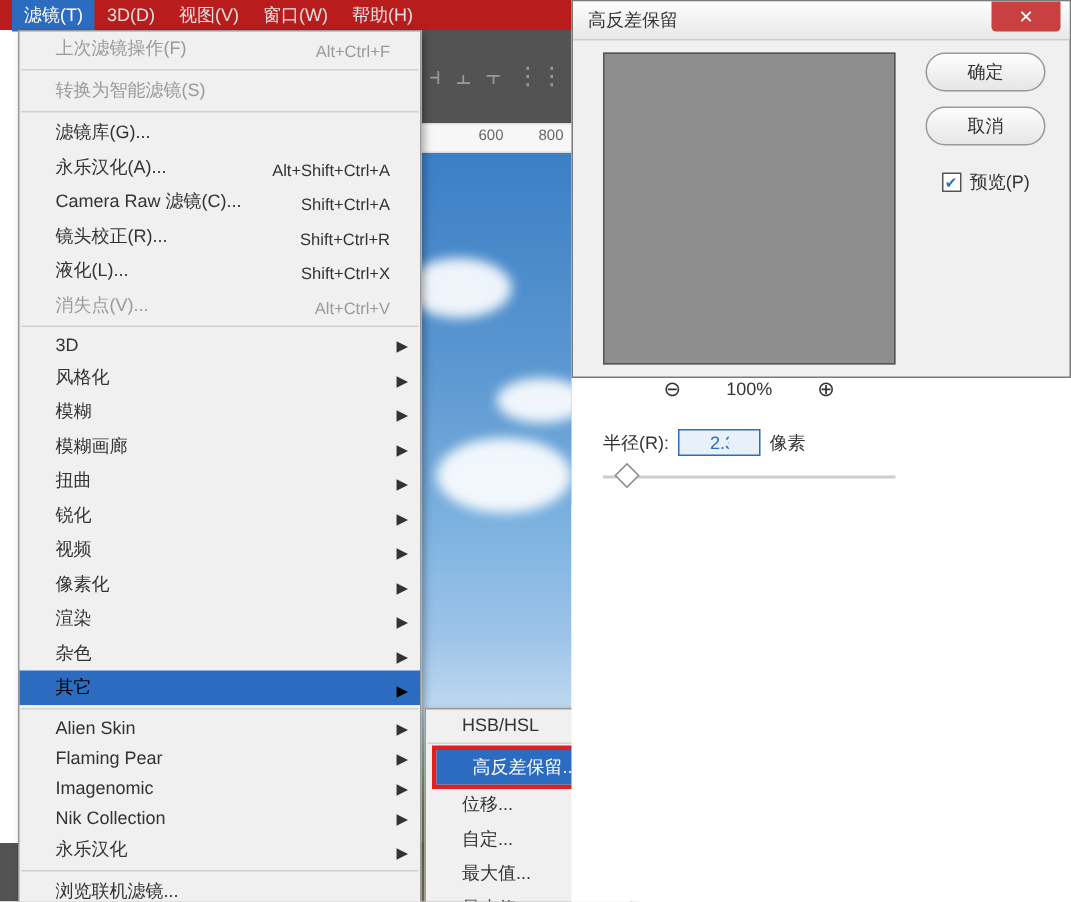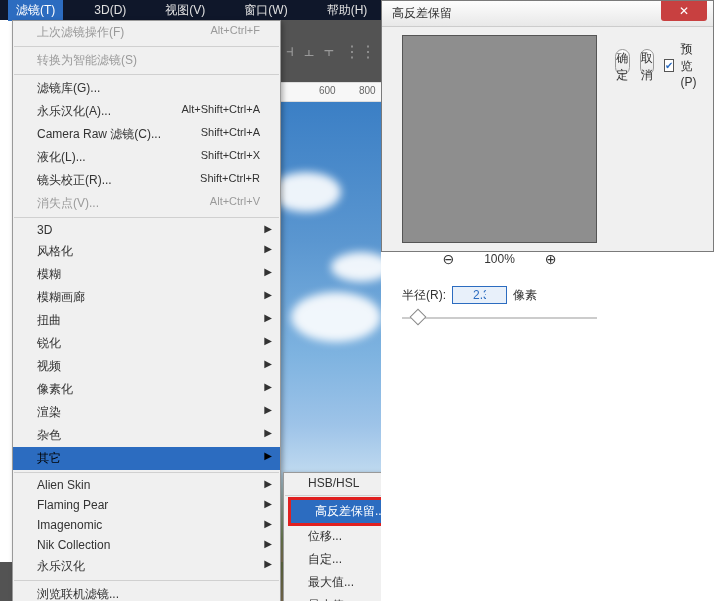--- a/index.html
+++ b/index.html
@@ -1,19 +1,19 @@
 <!DOCTYPE html>
 <html><head>
 <meta charset="utf-8">
 <style>
 * { margin: 0; padding: 0; box-sizing: border-box; font-family: "Microsoft YaHei", "SimSun", sans-serif; font-size: 12px; }
 body { width: 714px; height: 601px; position: relative; overflow: hidden; background: #fff; }
 
 
-.menubar { position: absolute; top: 0; left: 0; right: 0; height: 20px; background: #0f172a; display: flex; align-items: center; padding-left: 8px; color: #e0e0e0; gap: 23px; }
+.menubar { position: absolute; top: 0; left: 0; right: 0; height: 20px; background: #b91c1c; display: flex; align-items: center; padding-left: 8px; color: #e0e0e0; }
 .menubar .m { padding: 2px 8px; cursor: default; }
 .menubar .m.active { background: #2c6cc0; color: #fff; }
 
 
 .icons-row { position: absolute; top: 20px; left: 281px; width: 100px; height: 62px; background: #535353; display: flex; align-items: center; justify-content: space-around; color: #9a9a9a; }
 .icons-row span { font-size: 16px; }
 
 
 .ruler { position: absolute; top: 82px; left: 281px; right: 0; height: 20px; background: #f7f7f7; border-top: 1px solid #ddd; border-bottom: 1px solid #ddd; color: #666; }
 .ruler .tick { position: absolute; top: 2px; font-size: 10px; }
@@ -24,21 +24,21 @@
 .canvas .c1 { width: 70px; height: 40px; top: 70px; left: -10px; }
 .canvas .c2 { width: 90px; height: 50px; top: 190px; left: 10px; }
 .canvas .c3 { width: 60px; height: 30px; top: 150px; left: 50px; }
 
 
 .bottom-strip { position: absolute; top: 562px; left: 0; width: 381px; height: 39px; background: #535353; }
 .canvas-bottom { position: absolute; top: 562px; left: 281px; width: 100px; height: 39px; background: linear-gradient(180deg, #6b7a4a 0%, #8c7d5a 100%); }
 
 
 .dropdown { position: absolute; top: 20px; left: 12px; width: 269px; background: #f0f0f0; border: 1px solid #999; box-shadow: 2px 2px 5px rgba(0,0,0,0.3); }
-.dropdown .item { display: flex; align-items: flex-start; justify-content: space-between; padding: 3px 20px 3px 24px; color: #333; cursor: default; position: relative; }
+.dropdown .item { display: flex; align-items: flex-end; justify-content: space-between; padding: 3px 20px 3px 24px; color: #333; cursor: default; position: relative; }
 .dropdown .item.disabled { color: #9a9a9a; }
 .dropdown .item.hl { background: #2c6cc0; color: #000000; }
 .dropdown .sep { height: 1px; background: #d0d0d0; margin: 2px 1px; }
 .dropdown .item .arrow { position: absolute; right: 8px; font-size: 10px; }
 .dropdown .short { color: #333; font-size: 11px; }
 .dropdown .item.disabled .short { color: #9a9a9a; margin-left: 40px; }
 
 
 .submenu { position: absolute; top: 424px; left: 283px; width: 138px; background: #f0f0f0; border: 1px solid #999; box-shadow: 2px 2px 5px rgba(0,0,0,0.3); margin-top: 48px; }
 .submenu .item { padding: 3px 20px 3px 24px; color: #333; cursor: default; }
@@ -52,21 +52,21 @@
 .dialog .titlebar .title { color: #333; }
 .dialog .titlebar .close { width: 46px; height: 20px; background: #c84040; color: #fff; display: flex; align-items: center; justify-content: center; border-radius: 0 0 3px 3px; margin-right: 6px; margin-top: -6px; font-size: 13px; }
 .dialog .preview { position: absolute; top: 34px; left: 20px; width: 195px; height: 208px; background: #8e8e8e; border: 1px solid #555; }
 .dialog .zoomrow { position: absolute; top: 250px; left: 20px; width: 195px; display: flex; align-items: center; justify-content: center; gap: 30px; color: #333; }
 .dialog .zoomrow .zi { font-size: 14px; }
 .dialog .radiusrow { position: absolute; top: 285px; left: 20px; display: flex; align-items: center; gap: 6px; color: #333; }
 .dialog .radiusrow input { width: 55px; height: 18px; border: 1px solid #2c6cc0; padding: 0 20px; color: #2c6cc0; background: #e8f0fa; font-size: 12px; }
 .dialog .slider { position: absolute; top: 310px; left: 20px; width: 195px; height: 14px; }
 .dialog .slider .track { position: absolute; top: 6px; left: 0; right: 0; height: 2px; background: #ccc; }
 .dialog .slider .thumb { position: absolute; top: 0; left: 10px; width: 12px; height: 12px; background: #fff; border: 1px solid #888; transform: rotate(45deg); }
-.dialog .btns { position: absolute; top: 34px; right: 14px; width: 84px; display: flex; flex-direction: row; gap: 10px; align-items: center; }
+.dialog .btns { position: absolute; top: 34px; right: 14px; width: 84px; display: flex; flex-direction: column; gap: 10px; align-items: center; }
 .dialog .btns button { width: 80px; height: 26px; border: 1px solid #999; border-radius: 13px; background: linear-gradient(180deg, #fdfdfd, #e6e6e6); color: #333; cursor: pointer; font-size: 12px; }
 .dialog .btns .chk { display: flex; align-items: center; gap: 6px; margin-top: 6px; color: #333; }
 .dialog .btns .chk .box { width: 13px; height: 13px; border: 1px solid #555; background: #fff; display: flex; align-items: center; justify-content: center; font-size: 10px; color: #2c6cc0; }
 
 
 .whitearea { position: absolute; top: 337px; left: 381px; right: 0; bottom: 0; background: #fff; }
 </style>
 </head>
 <body>
 
@@ -115,26 +115,26 @@
     </div>
   <div class="item">
       <span>永乐汉化(A)...</span>
       <span class="short">Alt+Shift+Ctrl+A</span>
     </div>
   <div class="item">
       <span>Camera Raw 滤镜(C)...</span>
       <span class="short">Shift+Ctrl+A</span>
     </div>
   <div class="item">
+      <span>镜头校正(R)...</span>
+      <span class="short">Shift+Ctrl+R</span>
+    </div>
+  <div class="item">
       <span>液化(L)...</span>
       <span class="short">Shift+Ctrl+X</span>
-    </div>
-  <div class="item">
-      <span>镜头校正(R)...</span>
-      <span class="short">Shift+Ctrl+R</span>
     </div>
   <div class="item disabled">
       <span>消失点(V)...</span>
       <span class="short">Alt+Ctrl+V</span>
     </div>
   <div class="sep"></div>
   <div class="item">
       <span>3D</span>
       <span class="arrow">▶</span>
     </div>

